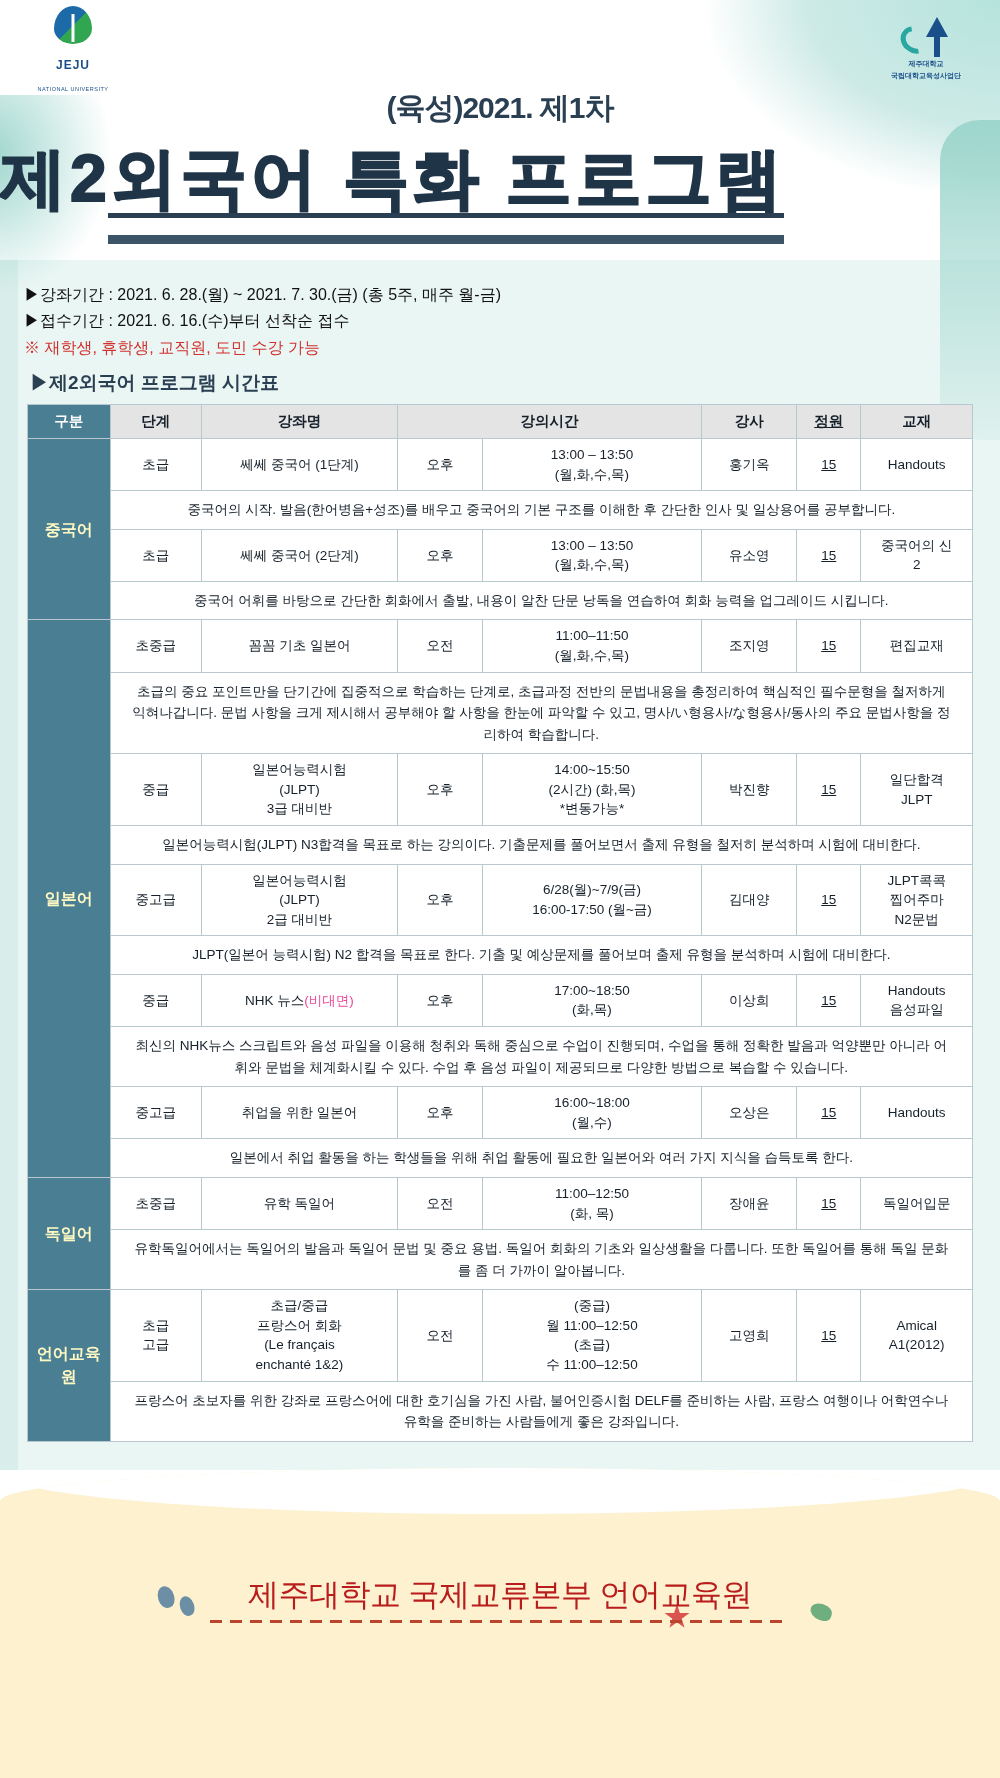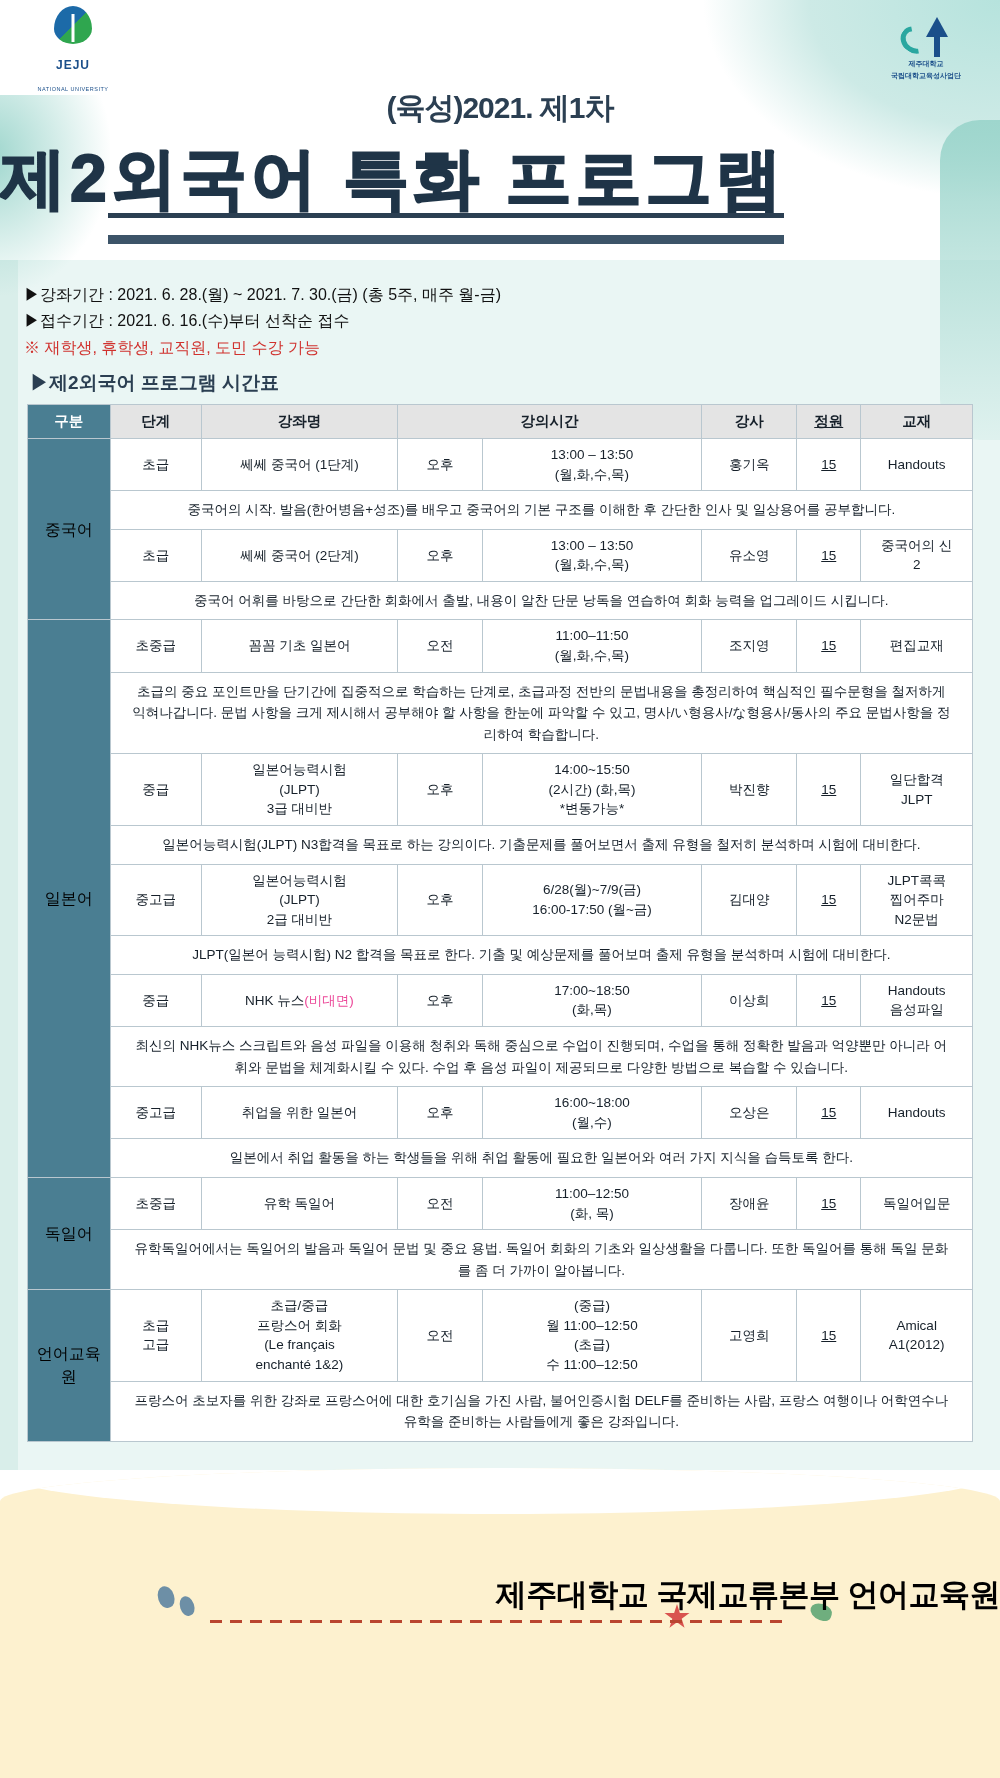--- a/index.html
+++ b/index.html
@@ -50,22 +50,22 @@
     overflow:hidden;
   }
   .footer .wave {
     position:absolute; left:0; right:0; top:0; height:46px;
     background:#ffffff;
     border-bottom-left-radius: 55% 46px;
     border-bottom-right-radius: 55% 46px;
   }
   .footer-title {
     position:absolute; left:0; right:0; top:106px;
-    text-align:right;
-    font-size:31px; font-weight:bold; color:#000000;
+    text-align:center;
+    font-size:31px; font-weight:normal; color:#b91c1c;
     letter-spacing:-0.5px;
   }
   .footer-underline {
     position:absolute; left:210px; width:580px; top:152px; height:3px;
     background: repeating-linear-gradient(90deg,#b9452f 0 12px, transparent 12px 20px);
   }
   .foot-print { position:absolute; background:#6d8fa6; border-radius:50% 50% 45% 45%; }
   .fp1 { left:158px; top:118px; width:16px; height:22px; transform:rotate(-18deg); }
   .fp2 { left:180px; top:128px; width:14px; height:20px; transform:rotate(-18deg); }
   .starfish {
@@ -168,21 +168,21 @@
     line-height:1.45;
     background:#fff;
   }
   thead th {
     background:#e4e4e4; font-weight:bold; font-size:14.5px; height:34px;
   }
   thead th.first {
     background:#4a7e92; color:#fff;
   }
   td.langcell {
-    background:#4a7e92; color:#000000; font-weight:normal; font-size:16px; width:80px;
+    background:#4a7e92; color:#fef9c3; font-weight:bold; font-size:16px; width:80px;
   }
   td.desc {
     text-align:center; font-size:13.5px; padding:8px 20px; line-height:1.6;
   }
   .red { color:#ec4899; }
   .w-step { width:88px; }
   .w-name { width:190px; }
   .w-time { width:82px; }
   .w-hours{ width:212px;margin-top:33px; }
   .w-teach{ width:92px; }

